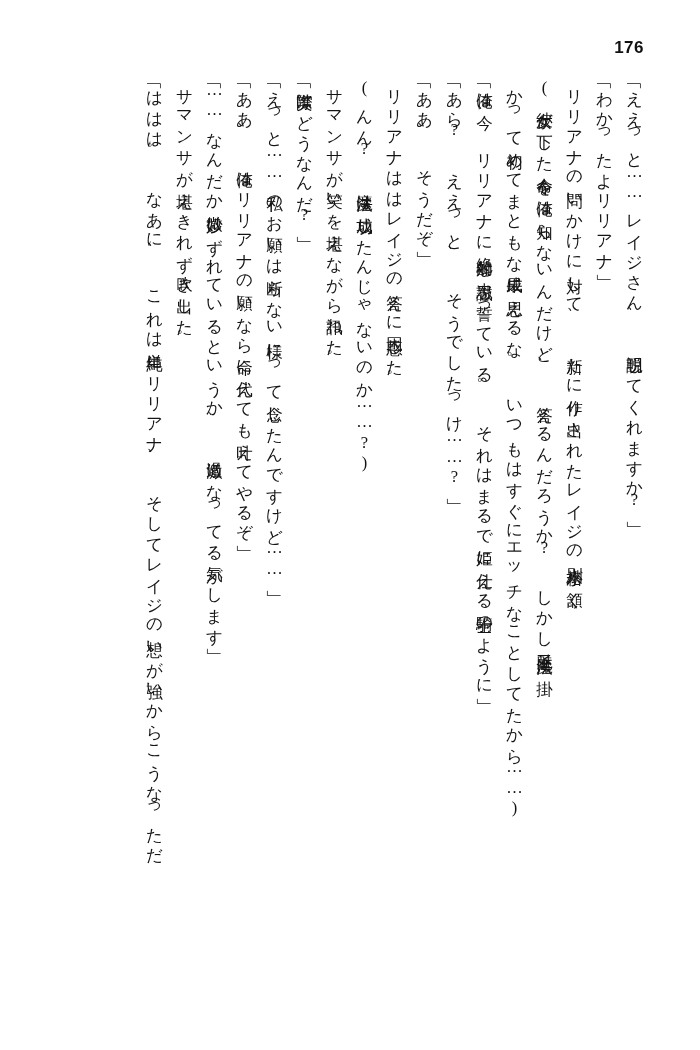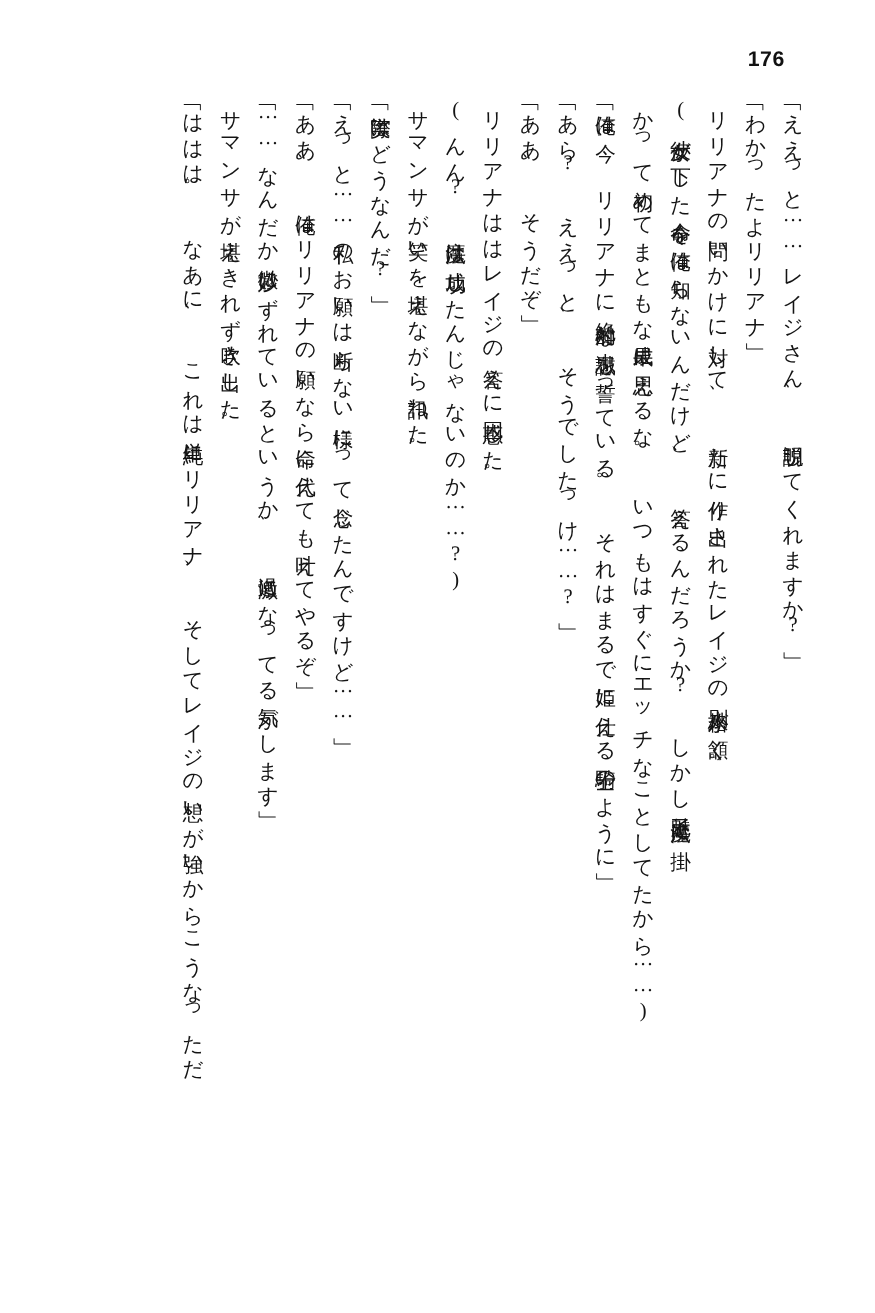--- a/index.html
+++ b/index.html
@@ -18,21 +18,21 @@
   .page {
     position: relative;
     width: 700px;
     height: 1050px;
     box-sizing: border-box;
     background: #ffffff;
   }
   .page-number {
     position: absolute;
     top: 38px;
-    right: 72px;
+    right: 56px;
     font-family: "Liberation Sans", "DejaVu Sans", sans-serif;
     font-size: 17px;
     font-weight: bold;
     letter-spacing: 0.5px;
     color: #111111;
   }
   
   .text-block {
     position: absolute;
     top: 78px;

